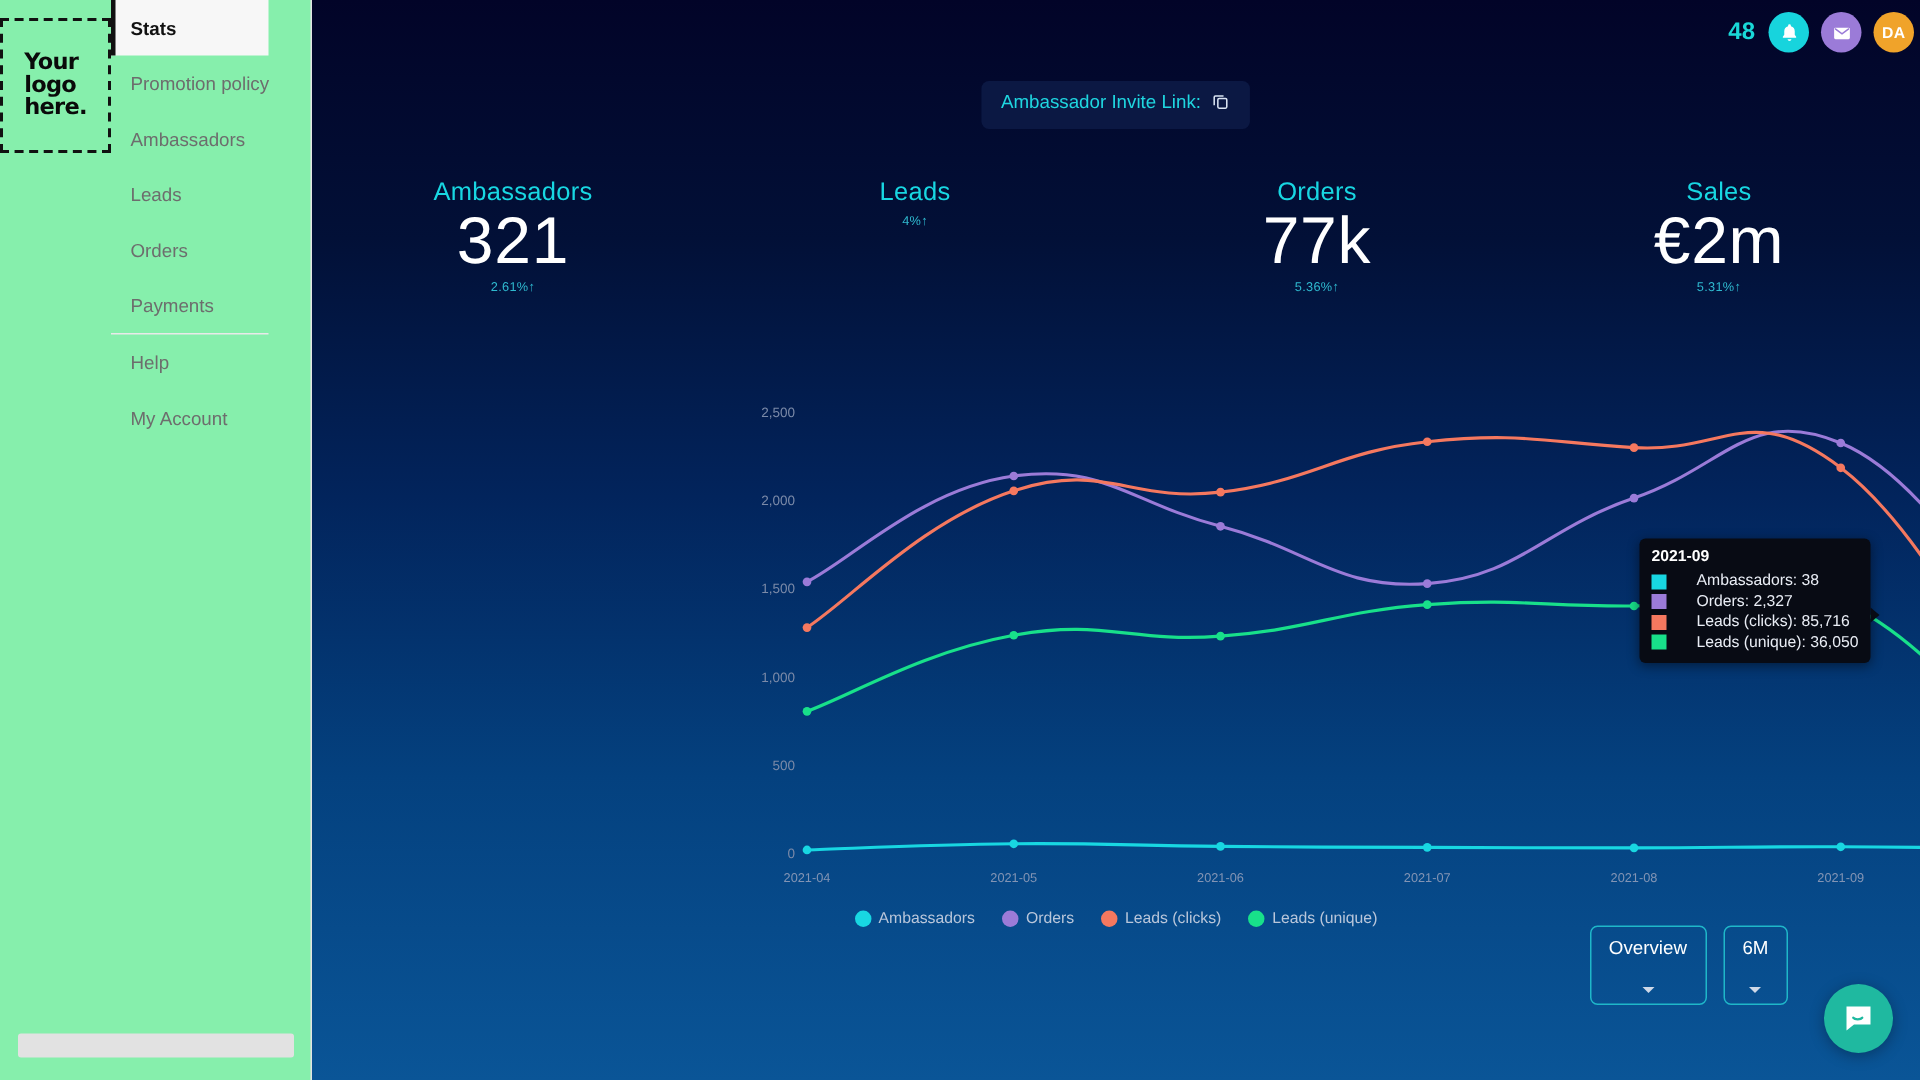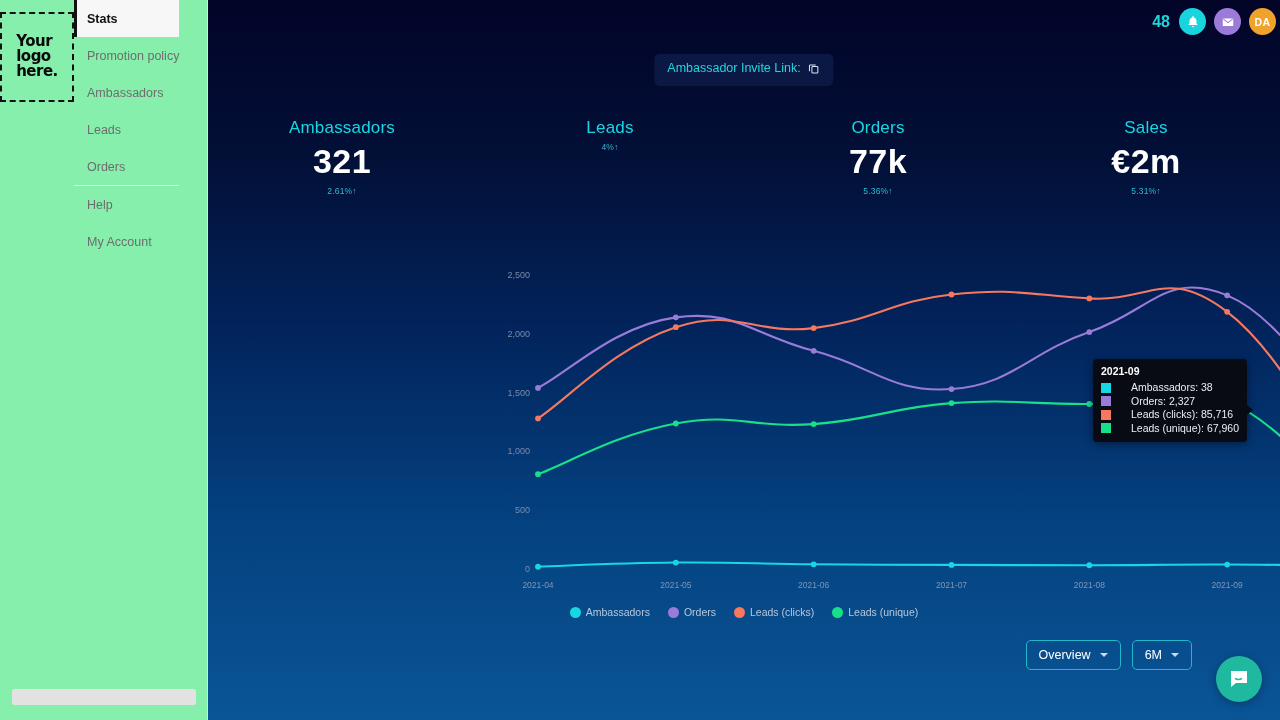--- a/index.html
+++ b/index.html
@@ -165,22 +165,22 @@
     flex: 1 1 0;
     text-align: center;
   }
   .kpi-label {
     font-size: 17px;
     color: #18d7e2;
     letter-spacing: .2px;
     margin-bottom: 2px;
   }
   .kpi-value {
-    font-size: 34px;
-    font-weight: 700;
+    font-size: 44px;
+    font-weight: 400;
     color: #ffffff;
     line-height: 42px;
     letter-spacing: .5px;
   }
   .kpi-delta {
     font-size: 8.5px;
     color: #2fb9cf;
     margin-top: 4px;
     letter-spacing: .2px;
   }
@@ -283,25 +283,26 @@
     display: flex;
     gap: 11px;
     z-index: 20;
   }
   .select-pill {
     border: 1px solid #1fb7c9;
     border-radius: 5px;
     padding: 7px 12px;
     display: flex;
     align-items: center;
-    gap: 9px;
+    gap: 19px;
     color: #ffffff;
     font-size: 12.5px;
     cursor: pointer;
     background: transparent;
+    flex-direction: column;
   }
   .caret {
     width: 0; height: 0;
     border-left: 4px solid transparent;
     border-right: 4px solid transparent;
     border-top: 4px solid #cfd9e8;
   }
 
   
   #chat-widget {
@@ -339,20 +340,23 @@
         <span>Promotion policy</span>
       </div>
       <div class="nav-item">
         <span>Ambassadors</span>
       </div>
       <div class="nav-item">
         <span>Leads</span>
       </div>
       <div class="nav-item">
         <span>Orders</span>
+      </div>
+      <div class="nav-item">
+        <span>Payments</span>
       </div>
       <div class="nav-sep"></div>
       <div class="nav-item">
         <span>Help</span>
       </div>
       <div class="nav-item">
         <span>My Account</span>
       </div>
     </div>
   <div id="sidebar-footer-bar"></div>
@@ -506,21 +510,21 @@
         <div class="tt-row">
           <span class="tt-swatch" style="background:#9b7bd8"></span>
           <span class="tt-text">Orders: 2,327</span>
         </div>
         <div class="tt-row">
           <span class="tt-swatch" style="background:#f5785f"></span>
           <span class="tt-text">Leads (clicks): 85,716</span>
         </div>
         <div class="tt-row">
           <span class="tt-swatch" style="background:#18e08a"></span>
-          <span class="tt-text">Leads (unique): 67,960</span>
+          <span class="tt-text">Leads (unique): 36,050</span>
         </div>
       </div>
   </div>
 
   <div id="bottom-controls">
     <div class="select-pill">
       <span>Overview</span>
       <span class="caret"></span>
     </div>
     <div class="select-pill">

